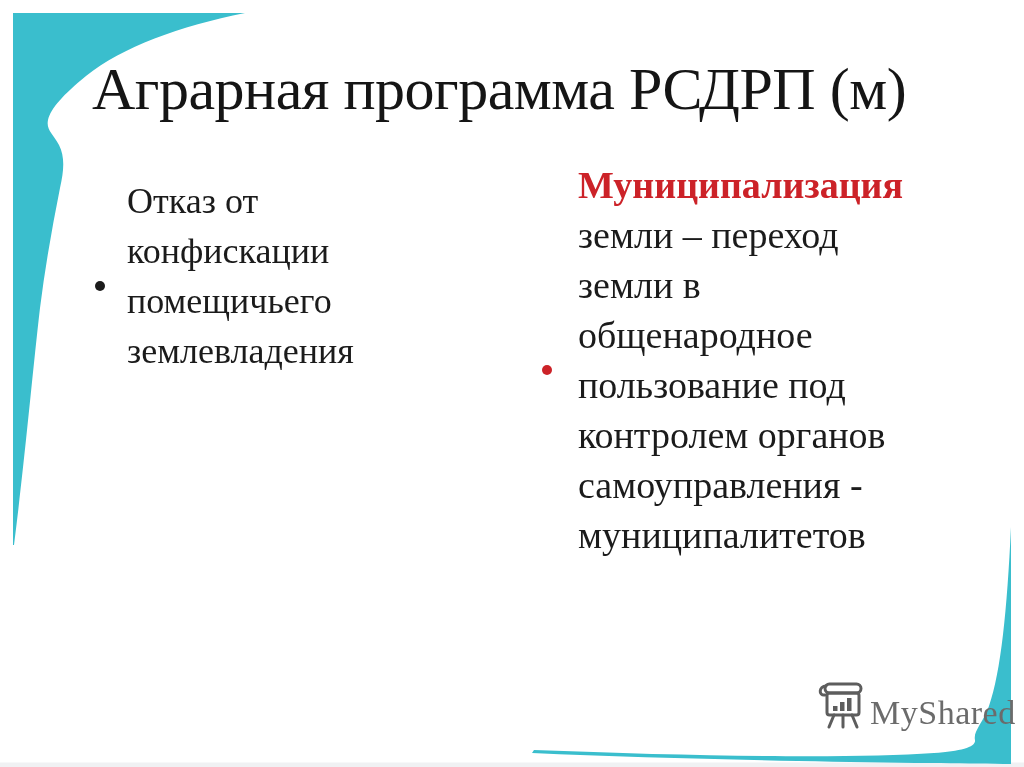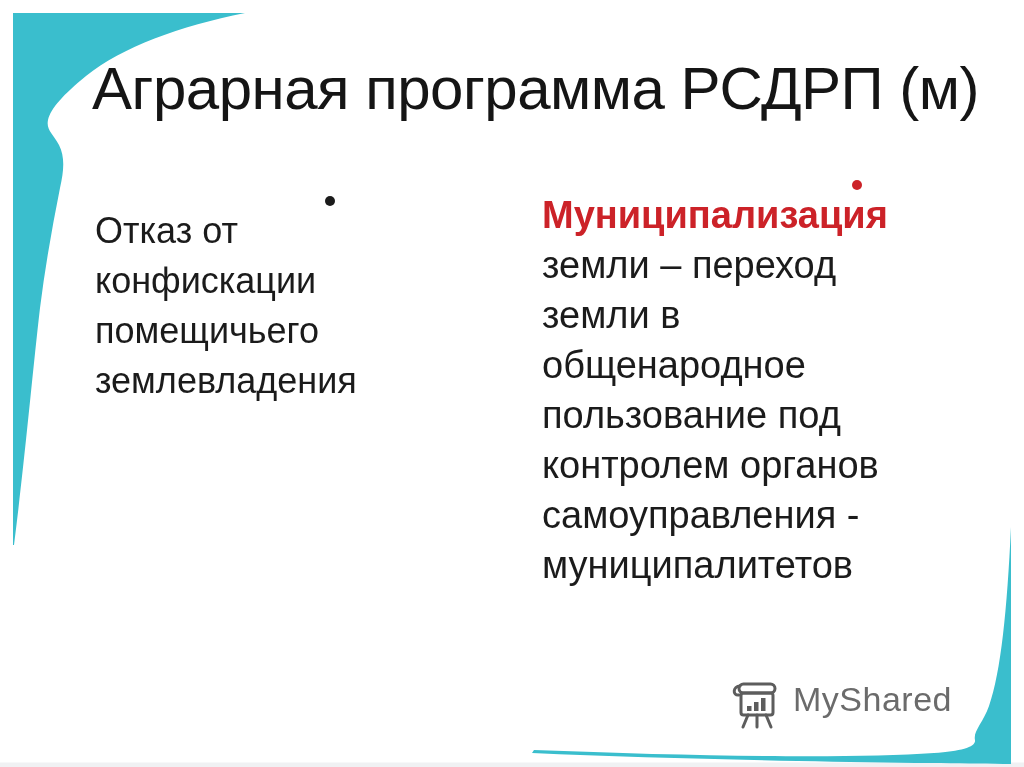--- a/index.html
+++ b/index.html
@@ -1,44 +1,44 @@
 <!DOCTYPE html>
 <html style="--teal: #3abecd; --red: #cc2228; --wm: #6b6b6b;"><head>
 <meta charset="utf-8">
 <style>
   html,body { margin:0; padding:0; background:#ffffff; }
   .slide {
     position:relative;
     width:1024px; height:767px;
     background:#ffffff;
     overflow:hidden;
-    font-family:Liberation Sans, sans-serif;
+    font-family:Liberation Serif, serif;
   }
   .deco { position:absolute; left:0; top:0; pointer-events:none; }
   .title {
     position:absolute; left:92px; top:56px; margin:0;
     font-size:60px; font-weight:400; letter-spacing:-0.5px;
     color:#151515; white-space:nowrap; line-height:1.1;
   }
   .col { position:absolute; color:#1b1b1b; }
   .col-left  { left:95px;  top:176px; font-size:36px; line-height:50px; }
   .col-right { left:542px; top:160px; font-size:38px; line-height:50px; }
-  .bullet-row { display:flex; align-items:flex-end; margin-bottom:6px;flex-direction:column; }
+  .bullet-row { display:flex; align-items:center; margin-bottom:6px; }
   .bullet-dot {
     flex:0 0 auto; width:10px; height:10px; border-radius:50%;
     background:#1b1b1b; margin-top:20px;
   }
   .col-left  .bullet-dot { margin-right:22px; }
   .col-right .bullet-dot { margin-right:26px; }
   .bullet-dot.red { background:var(--red,#cc2228); }
   .bullet-text { white-space:pre-line; }
   .em { color:var(--red,#cc2228); font-weight:700;margin-top:16px; }
   .watermark {
-    position:absolute; left:730px; top:682px;
-    display:flex; align-items:flex-start; gap:9px;
+    position:absolute; left:816px; top:682px;
+    display:flex; align-items:flex-end; 
     color:var(--wm,#6b6b6b); cursor:pointer;
   }
   .wm-label { font-size:34px; letter-spacing:0.5px; line-height:1; }
 </style>
 </head>
 <body>
 
 <div class="slide">
 
   <svg class="deco" width="1024" height="767" viewBox="0 0 1024 767">

